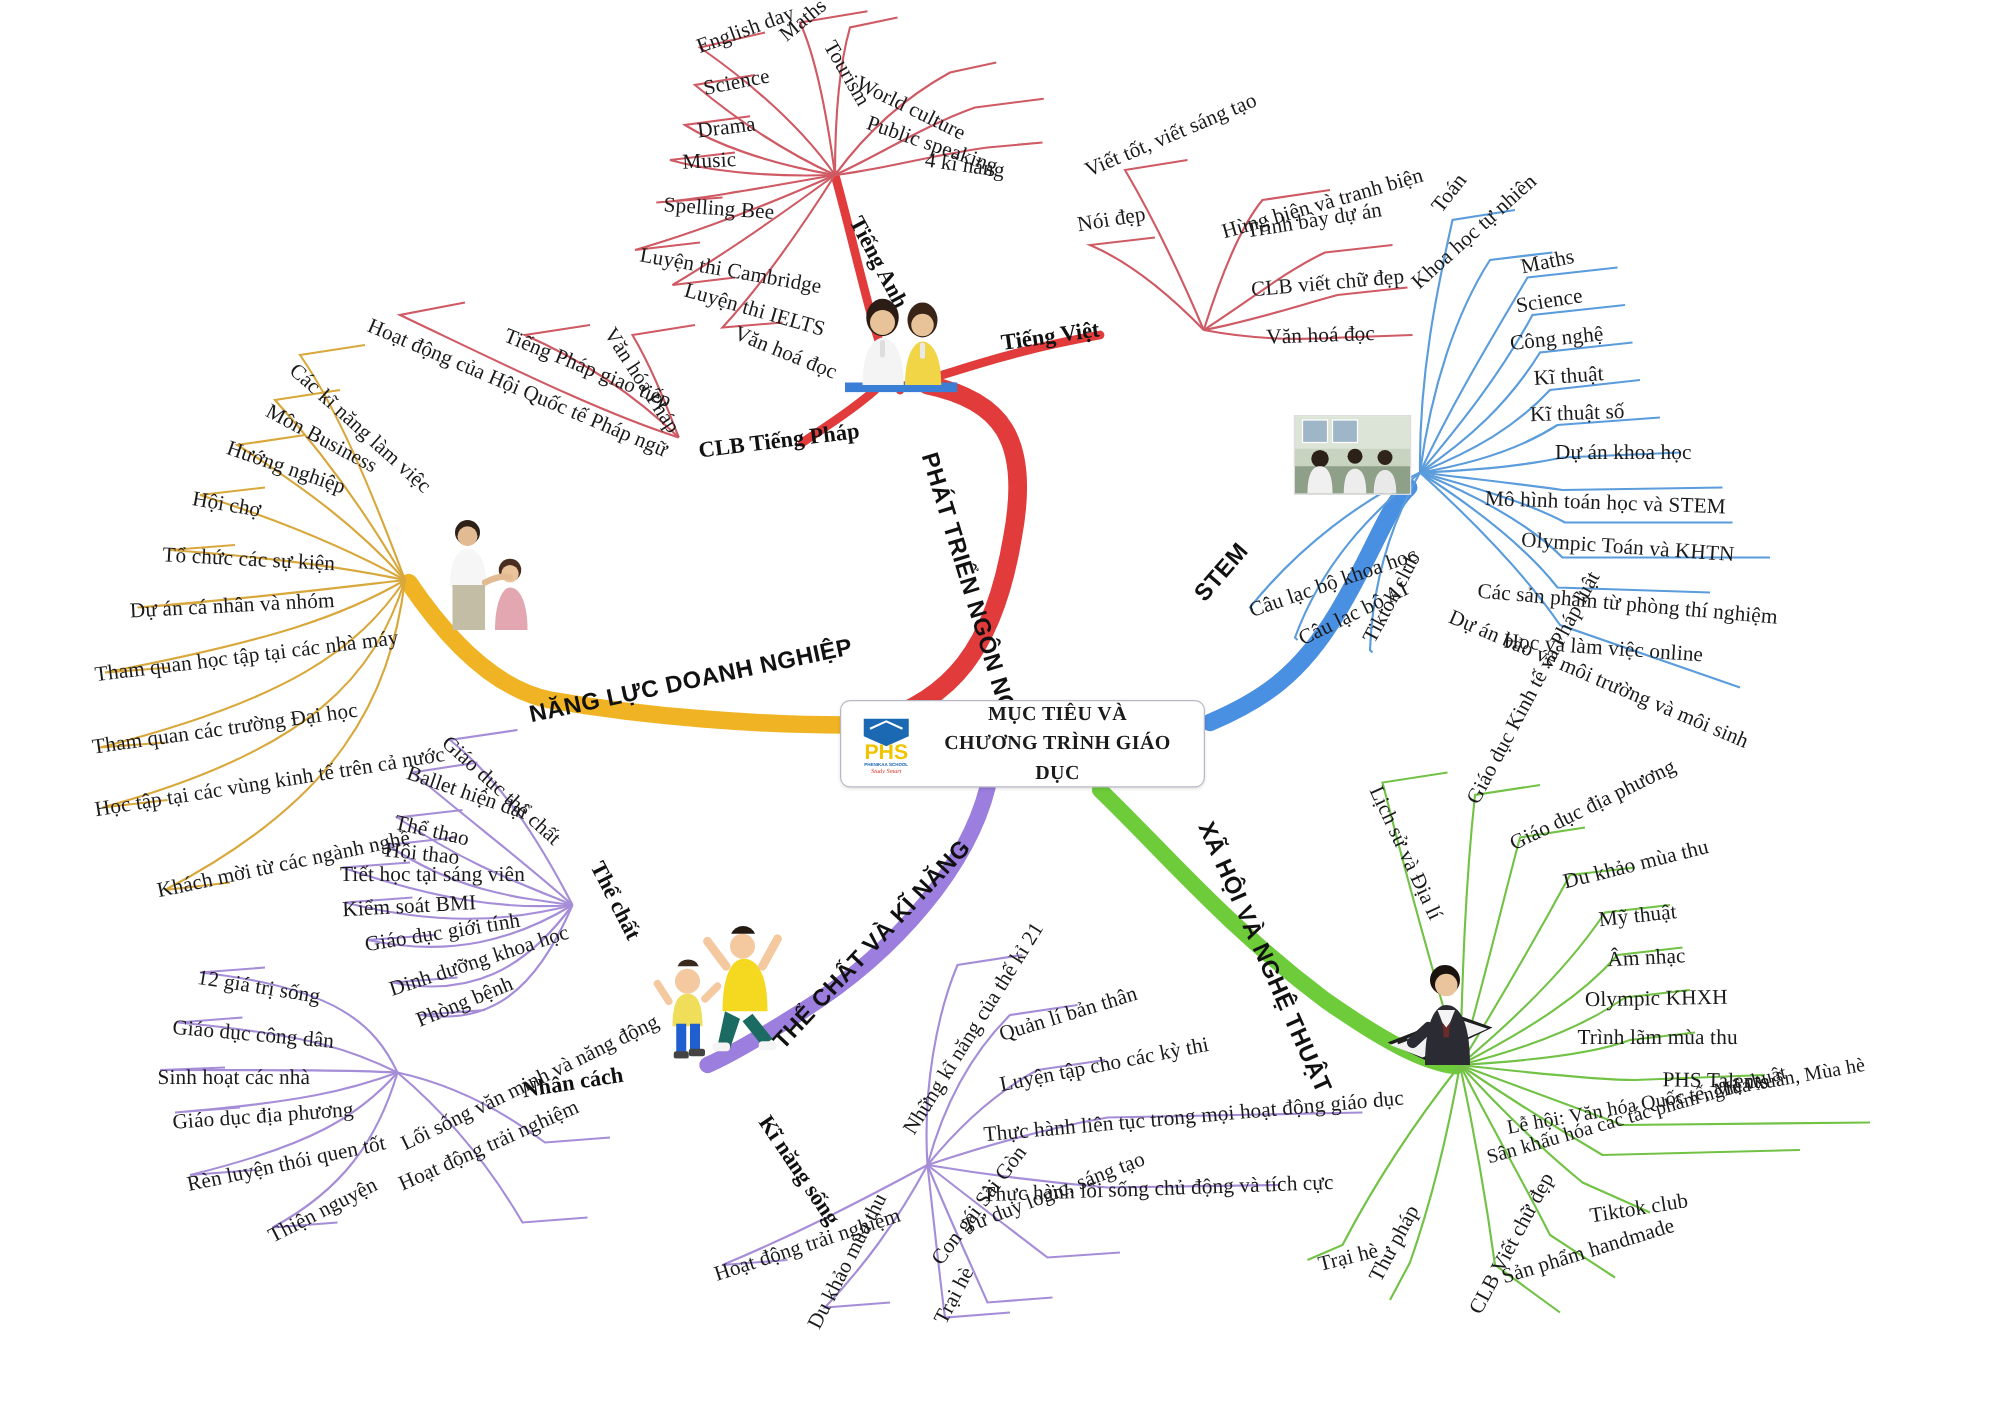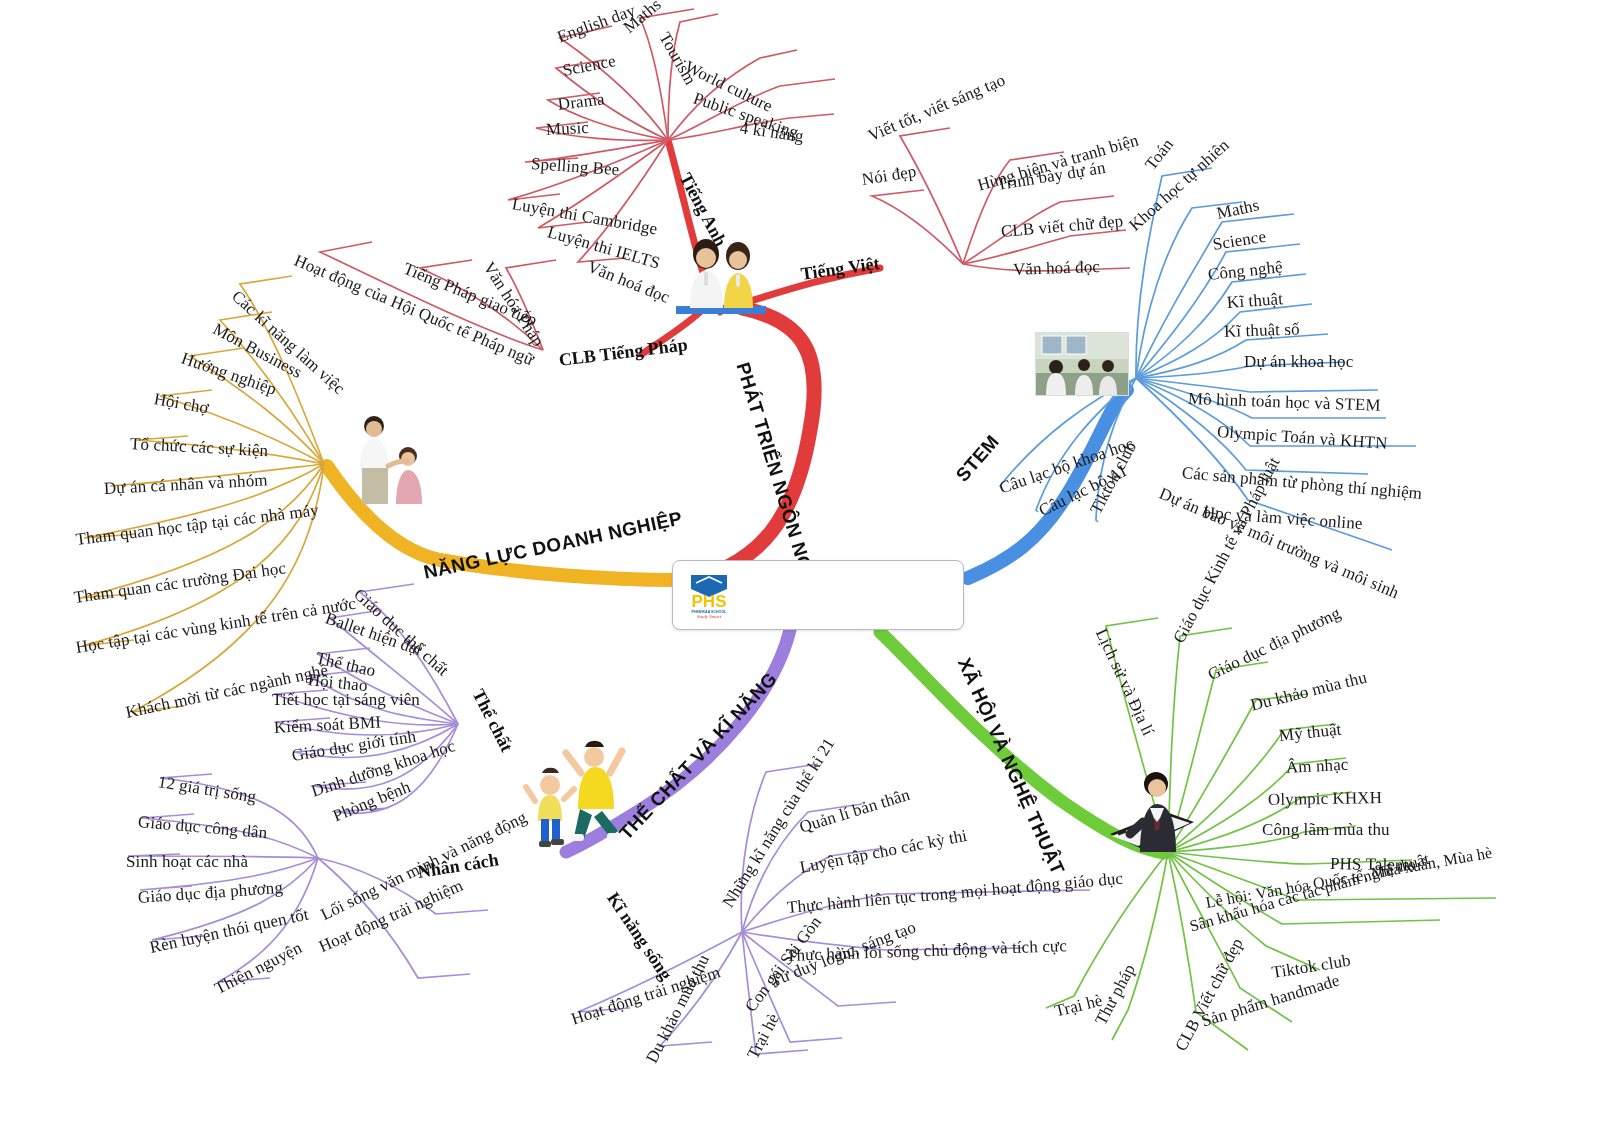--- a/index.html
+++ b/index.html
@@ -250,20 +250,24 @@
   <div id="center-node">
     <div class="logo">
       <svg width="56" height="48" viewBox="0 0 56 48">
         <path d="M10,4 L46,4 L46,18 L28,26 L10,18 Z" fill="#1b68b3"></path>
         <path d="M15,12 L28,6 L41,12" stroke="#fff" stroke-width="1.6" fill="none"></path>
         <text x="28" y="36" text-anchor="middle" font-family="Liberation Sans, sans-serif" font-size="17" font-weight="bold" fill="#f2c400">PHS</text>
         <text x="28" y="41.5" text-anchor="middle" font-family="Liberation Sans, sans-serif" font-size="3.6" font-weight="bold" fill="#1b68b3">PHENIKAA SCHOOL</text>
         <text x="28" y="47" text-anchor="middle" font-family="Liberation Serif, serif" font-size="5" font-style="italic" fill="#d9342b">Study Smart</text>
       </svg>
     </div>
+    <div class="ttl">
+      <div>MỤC TIÊU VÀ</div>
+      <div>CHƯƠNG TRÌNH GIÁO DỤC</div>
+    </div>
   </div>
 
   <div class="mainlabel" style="left:742px;top:352px;font-size:19px;transform:rotate(73deg);">PHÁT TRIỂN NGÔN NGỮ</div>
 
   <div class="mainlabel" style="left:960px;top:468px;font-size:19px;transform:rotate(-49deg);">STEM</div>
 
   <div class="mainlabel" style="left:424px;top:562px;font-size:19px;transform:rotate(-12deg);">NĂNG LỰC DOANH NGHIỆP</div>
 
   <div class="mainlabel" style="left:623px;top:826px;font-size:19px;transform:rotate(-47deg);">THỂ CHẤT VÀ KĨ NĂNG</div>
 
@@ -364,21 +368,21 @@
   <div class="leaf" style="left:651px;top:1052px;transform:rotate(-63deg);">Du khảo mùa thu</div>
   <div class="leaf" style="left:572px;top:1010px;transform:rotate(-18deg);">Hoạt động trải nghiệm</div>
 
   <div class="leaf" style="left:1100px;top:620px;transform:rotate(65deg);">Lịch sử và Địa lí</div>
   <div class="leaf" style="left:1178px;top:632px;transform:rotate(-62deg);">Giáo dục Kinh tế và Pháp luật</div>
   <div class="leaf" style="left:1209px;top:666px;transform:rotate(-26deg);">Giáo dục địa phương</div>
   <div class="leaf" style="left:1251px;top:696px;transform:rotate(-14deg);">Du khảo mùa thu</div>
   <div class="leaf" style="left:1279px;top:726px;transform:rotate(-6deg);">Mỹ thuật</div>
   <div class="leaf" style="left:1286px;top:758px;transform:rotate(-3deg);">Âm nhạc</div>
   <div class="leaf" style="left:1268px;top:790px;transform:rotate(-1deg);">Olympic KHXH</div>
-  <div class="leaf" style="left:1262px;top:820px;transform:rotate(0deg);">Công lãm mùa thu</div>
+  <div class="leaf" style="left:1262px;top:820px;transform:rotate(0deg);">Trình lãm mùa thu</div>
   <div class="leaf" style="left:1330px;top:854px;transform:rotate(1deg);">PHS Talents</div>
   <div class="leaf sm" style="left:1206px;top:894px;transform:rotate(-10deg);">Lễ hội: Văn hóa Quốc tế, Mùa xuân, Mùa hè</div>
   <div class="leaf sm" style="left:1190px;top:918px;transform:rotate(-16deg);">Sân khấu hóa các tác phẩm nghệ thuật</div>
   <div class="leaf" style="left:1272px;top:963px;transform:rotate(-9deg);">Tiktok club</div>
   <div class="leaf" style="left:1202px;top:1012px;transform:rotate(-17deg);">Sản phẩm handmade</div>
   <div class="leaf" style="left:1180px;top:1040px;transform:rotate(-62deg);">CLB Viết chữ đẹp</div>
   <div class="leaf" style="left:1100px;top:1014px;transform:rotate(-62deg);">Thư pháp</div>
   <div class="leaf" style="left:1055px;top:1002px;transform:rotate(-14deg);">Trại hè</div>
 
 </div>

